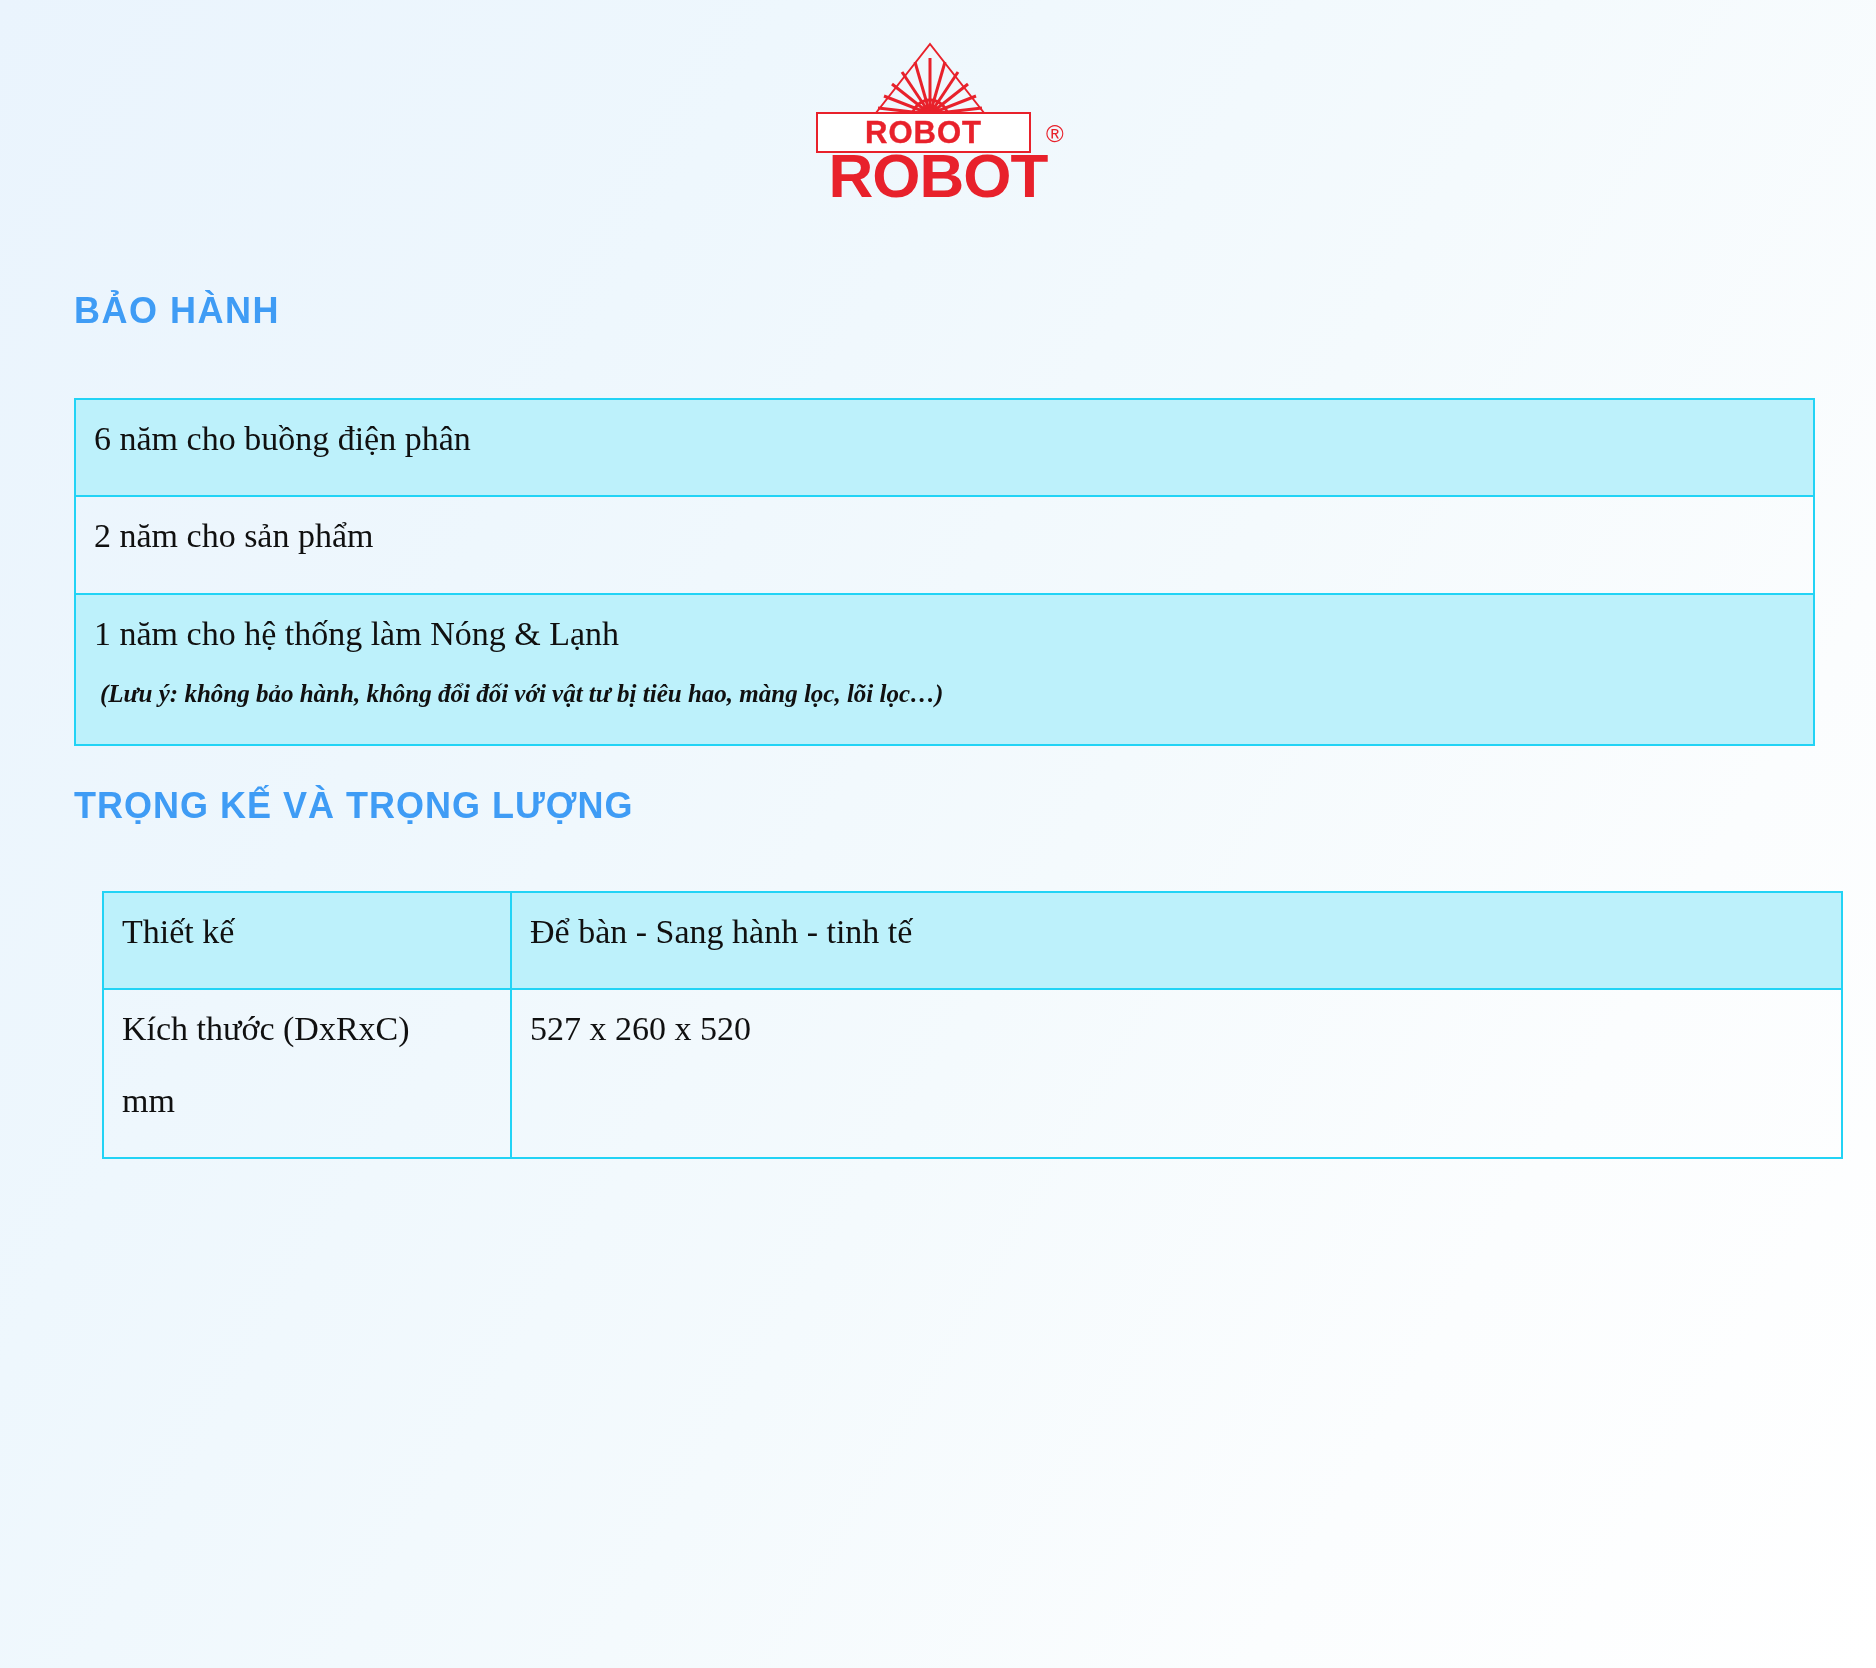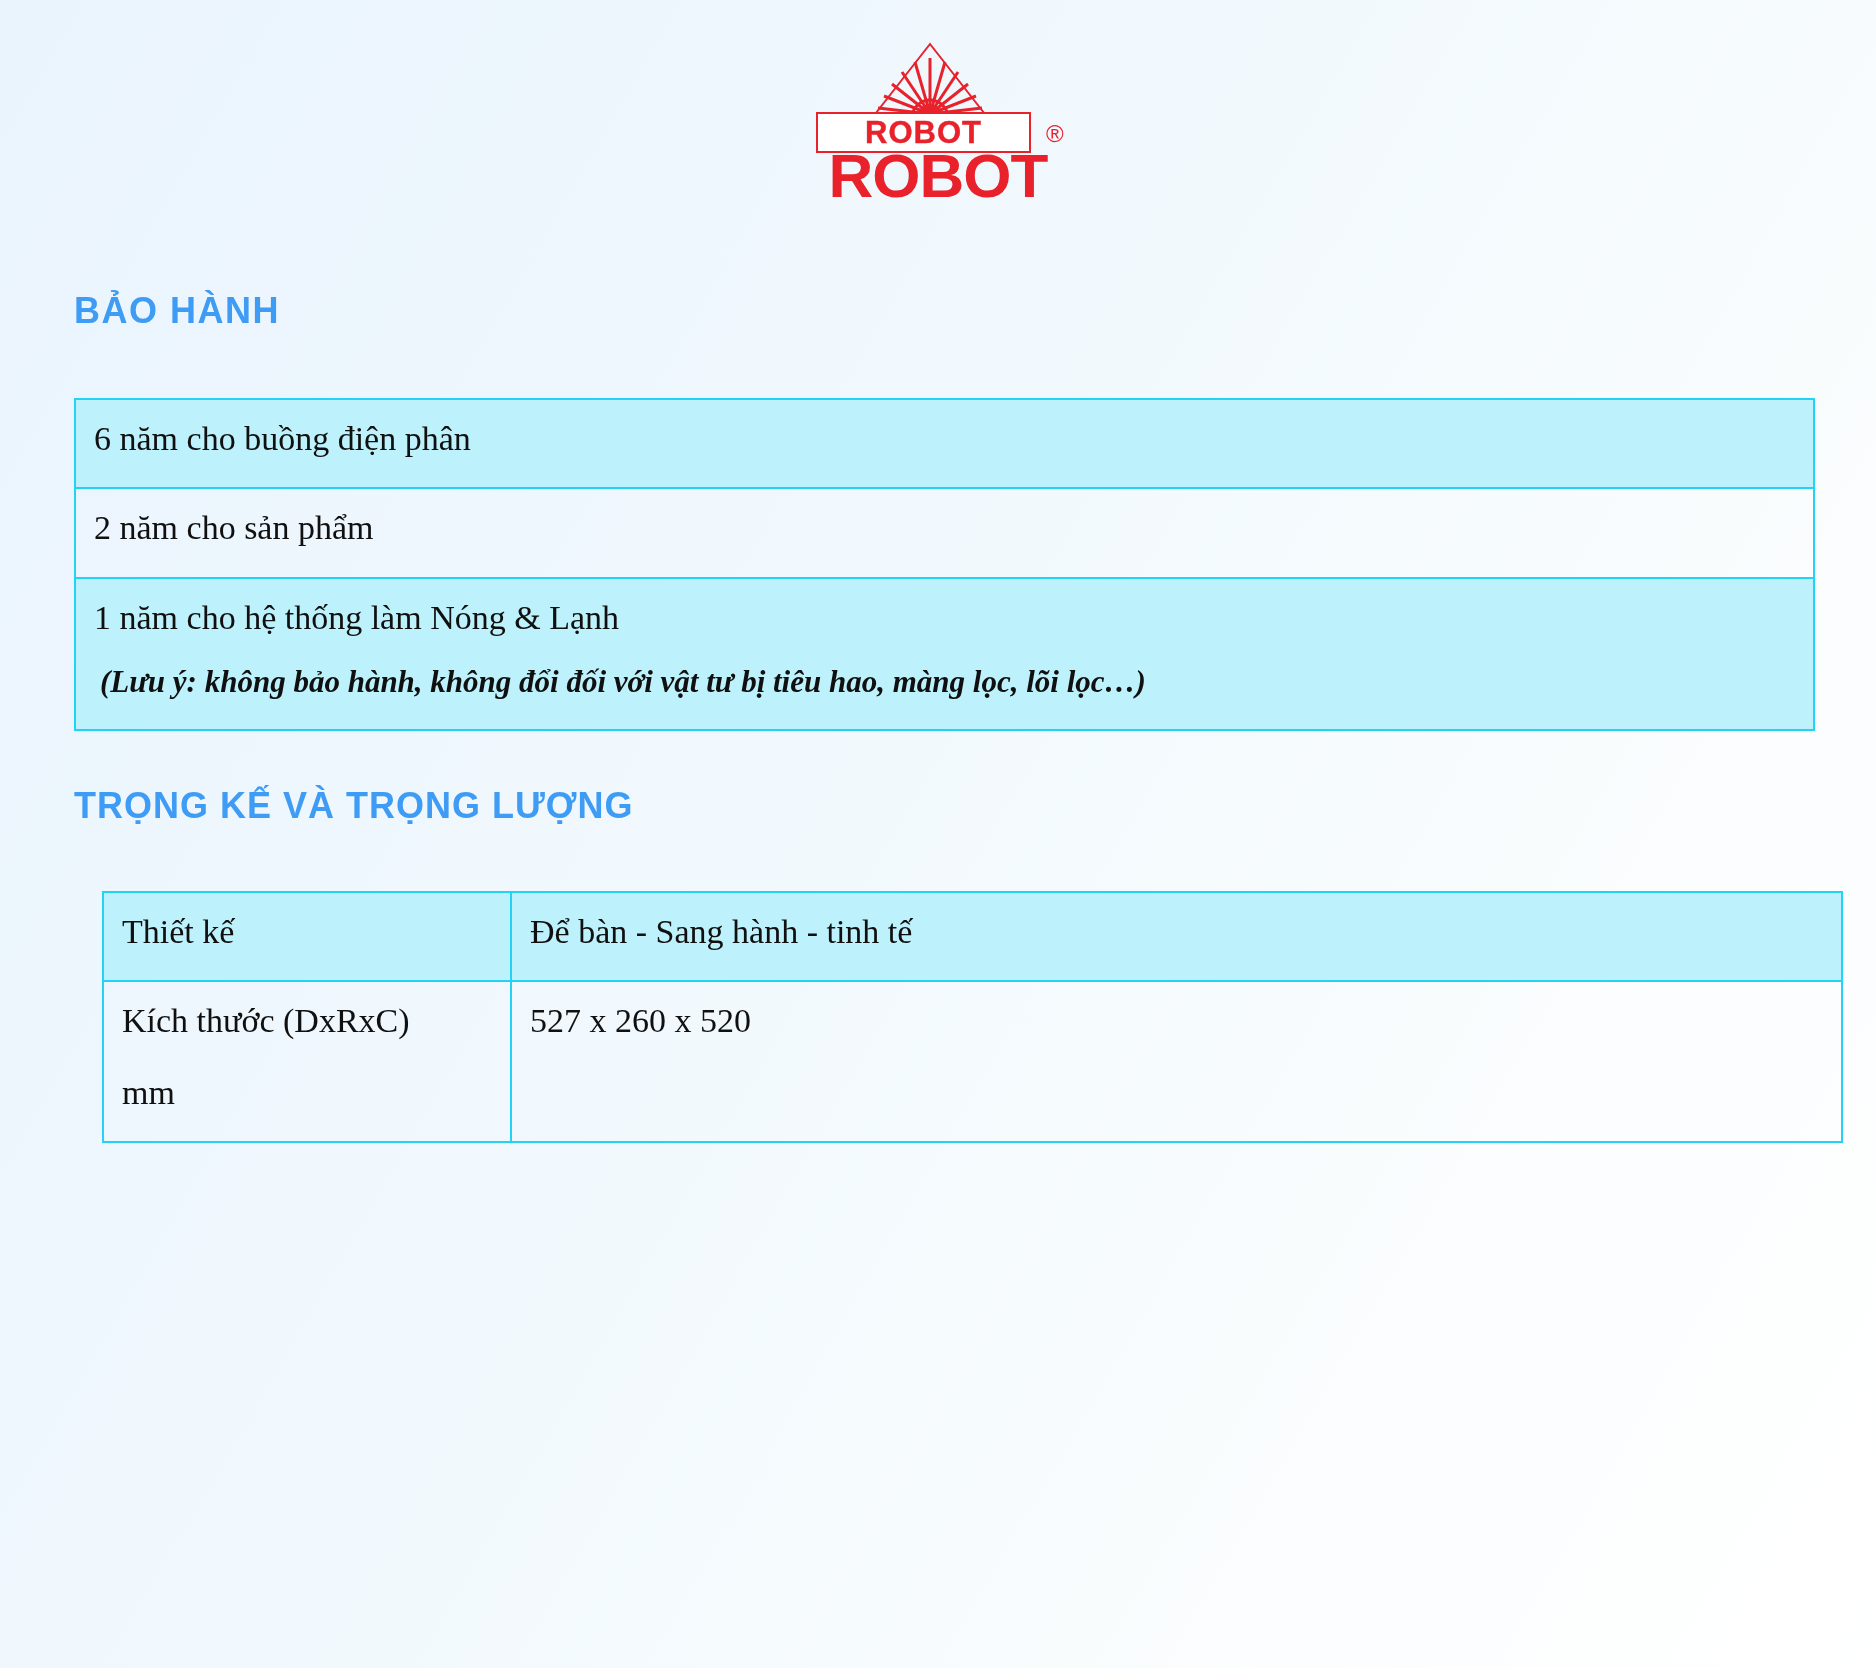--- a/index.html
+++ b/index.html
@@ -103,36 +103,36 @@
     left: 74px;
     width: 1741px;
     border-collapse: collapse;
     table-layout: fixed;
   }
   #table-warranty { top: 398px; }
   #table-design   { top: 891px; margin-left: 28px; }
 
   .spec-table td {
     border: 2px solid #22d3f5;
-    padding: 14px 18px 24px 18px;
+    padding: 14px 18px 32px 18px;
     font-family: "Liberation Serif", "DejaVu Serif", serif;
     font-size: 34px;
     line-height: 1.45;
     color: #101010;
     vertical-align: top;
   }
   .row-fill td { background: #bdf1fb; }
   .row-plain td { background: transparent; }
 
   .note {
     display: block;
     margin-top: 18px;
     font-weight: bold;
     font-style: italic;
-    font-size: 31px;
+    font-size: 25px;
     padding-left: 6px;
   }
   .sub-bold {
     display: block;
     margin-top: 22px;
     font-weight: bold;
   }
   .second-line {
     display: block;
     margin-top: 22px;

